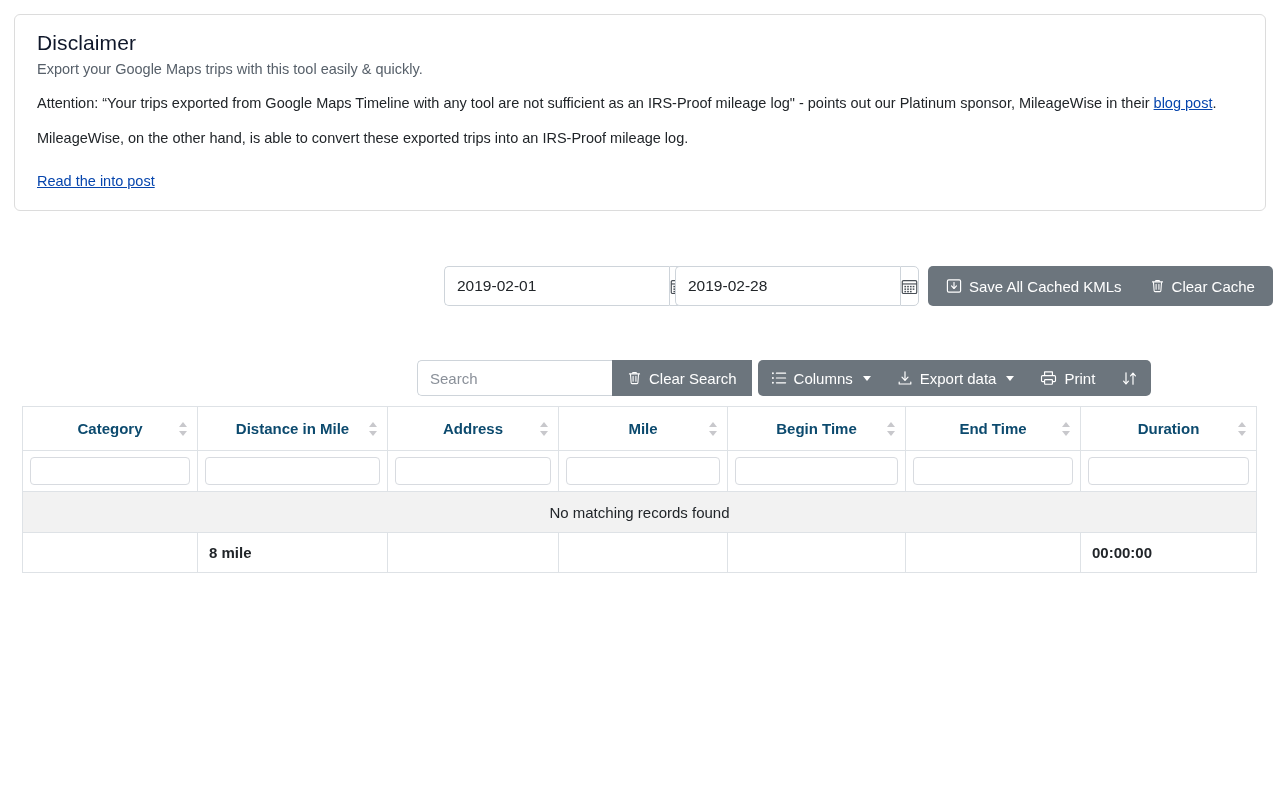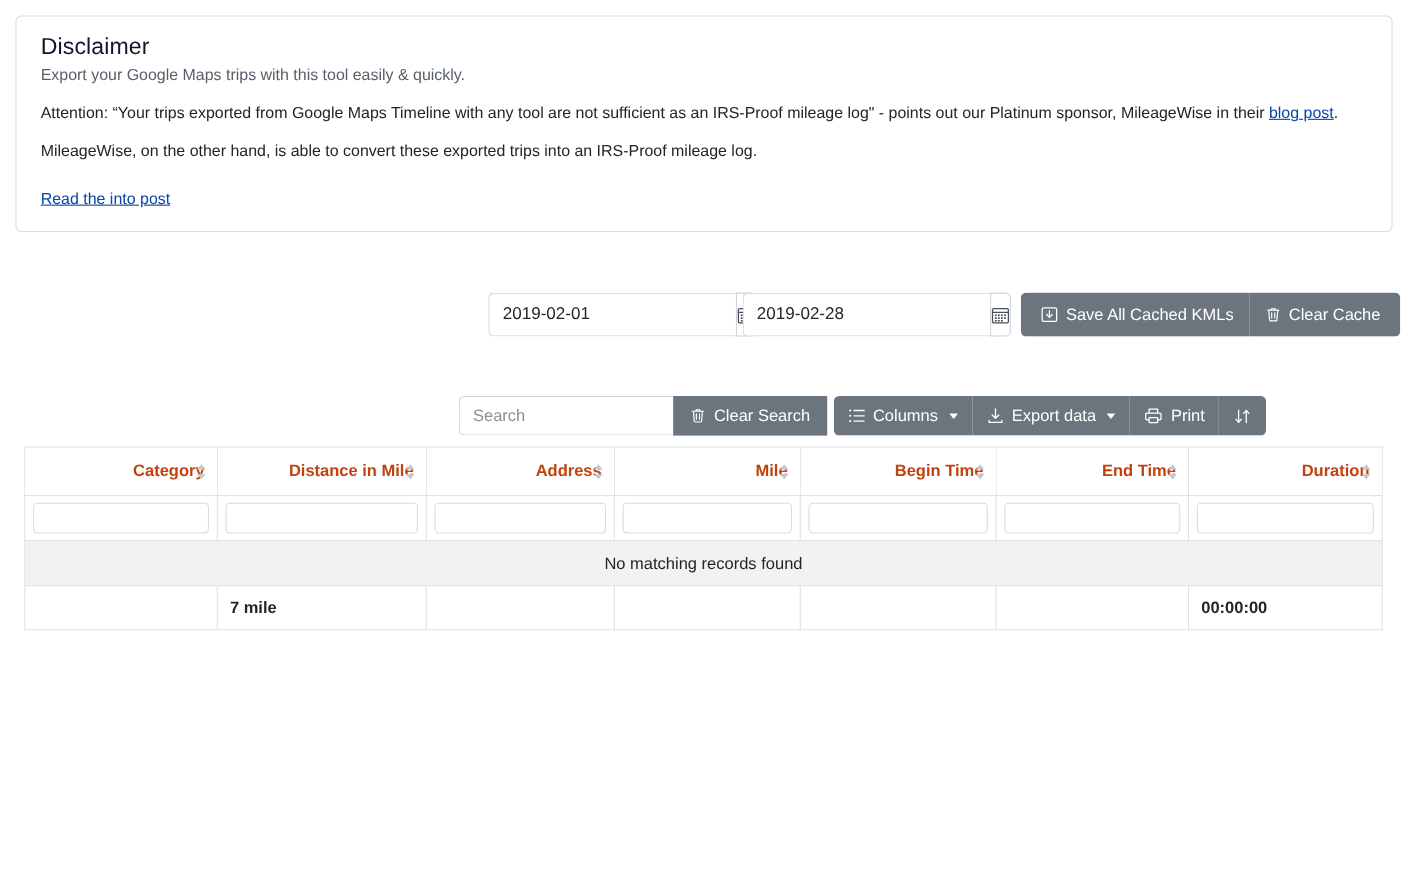--- a/index.html
+++ b/index.html
@@ -179,24 +179,24 @@
   }
   table.dt {
     width: 100%;
     border-collapse: collapse;
     table-layout: fixed;
   }
   table.dt th, table.dt td {
     border: 1px solid #dee2e6;
   }
   table.dt thead th {
-    text-align: right;
+    text-align: center;
     font-size: 15px;
     font-weight: bold;
-    color: #c2410c;
+    color: #0c4a6e;
     padding: 10px 11px;
     position: relative;
     height: 44px;
     vertical-align: middle;
     background: #fff;
     cursor: pointer;
   }
   .sort-ico {
     position: absolute;
     right: 9px;
@@ -492,21 +492,21 @@
       </tr>
     </thead>
     <tbody>
       <tr>
         <td class="empty-row" colspan="7">No matching records found</td>
       </tr>
     </tbody>
     <tfoot>
       <tr>
         <td></td>
-        <td>7 mile</td>
+        <td>8 mile</td>
         <td></td>
         <td></td>
         <td></td>
         <td></td>
         <td>00:00:00</td>
       </tr>
     </tfoot>
   </table>
 </div>
 

